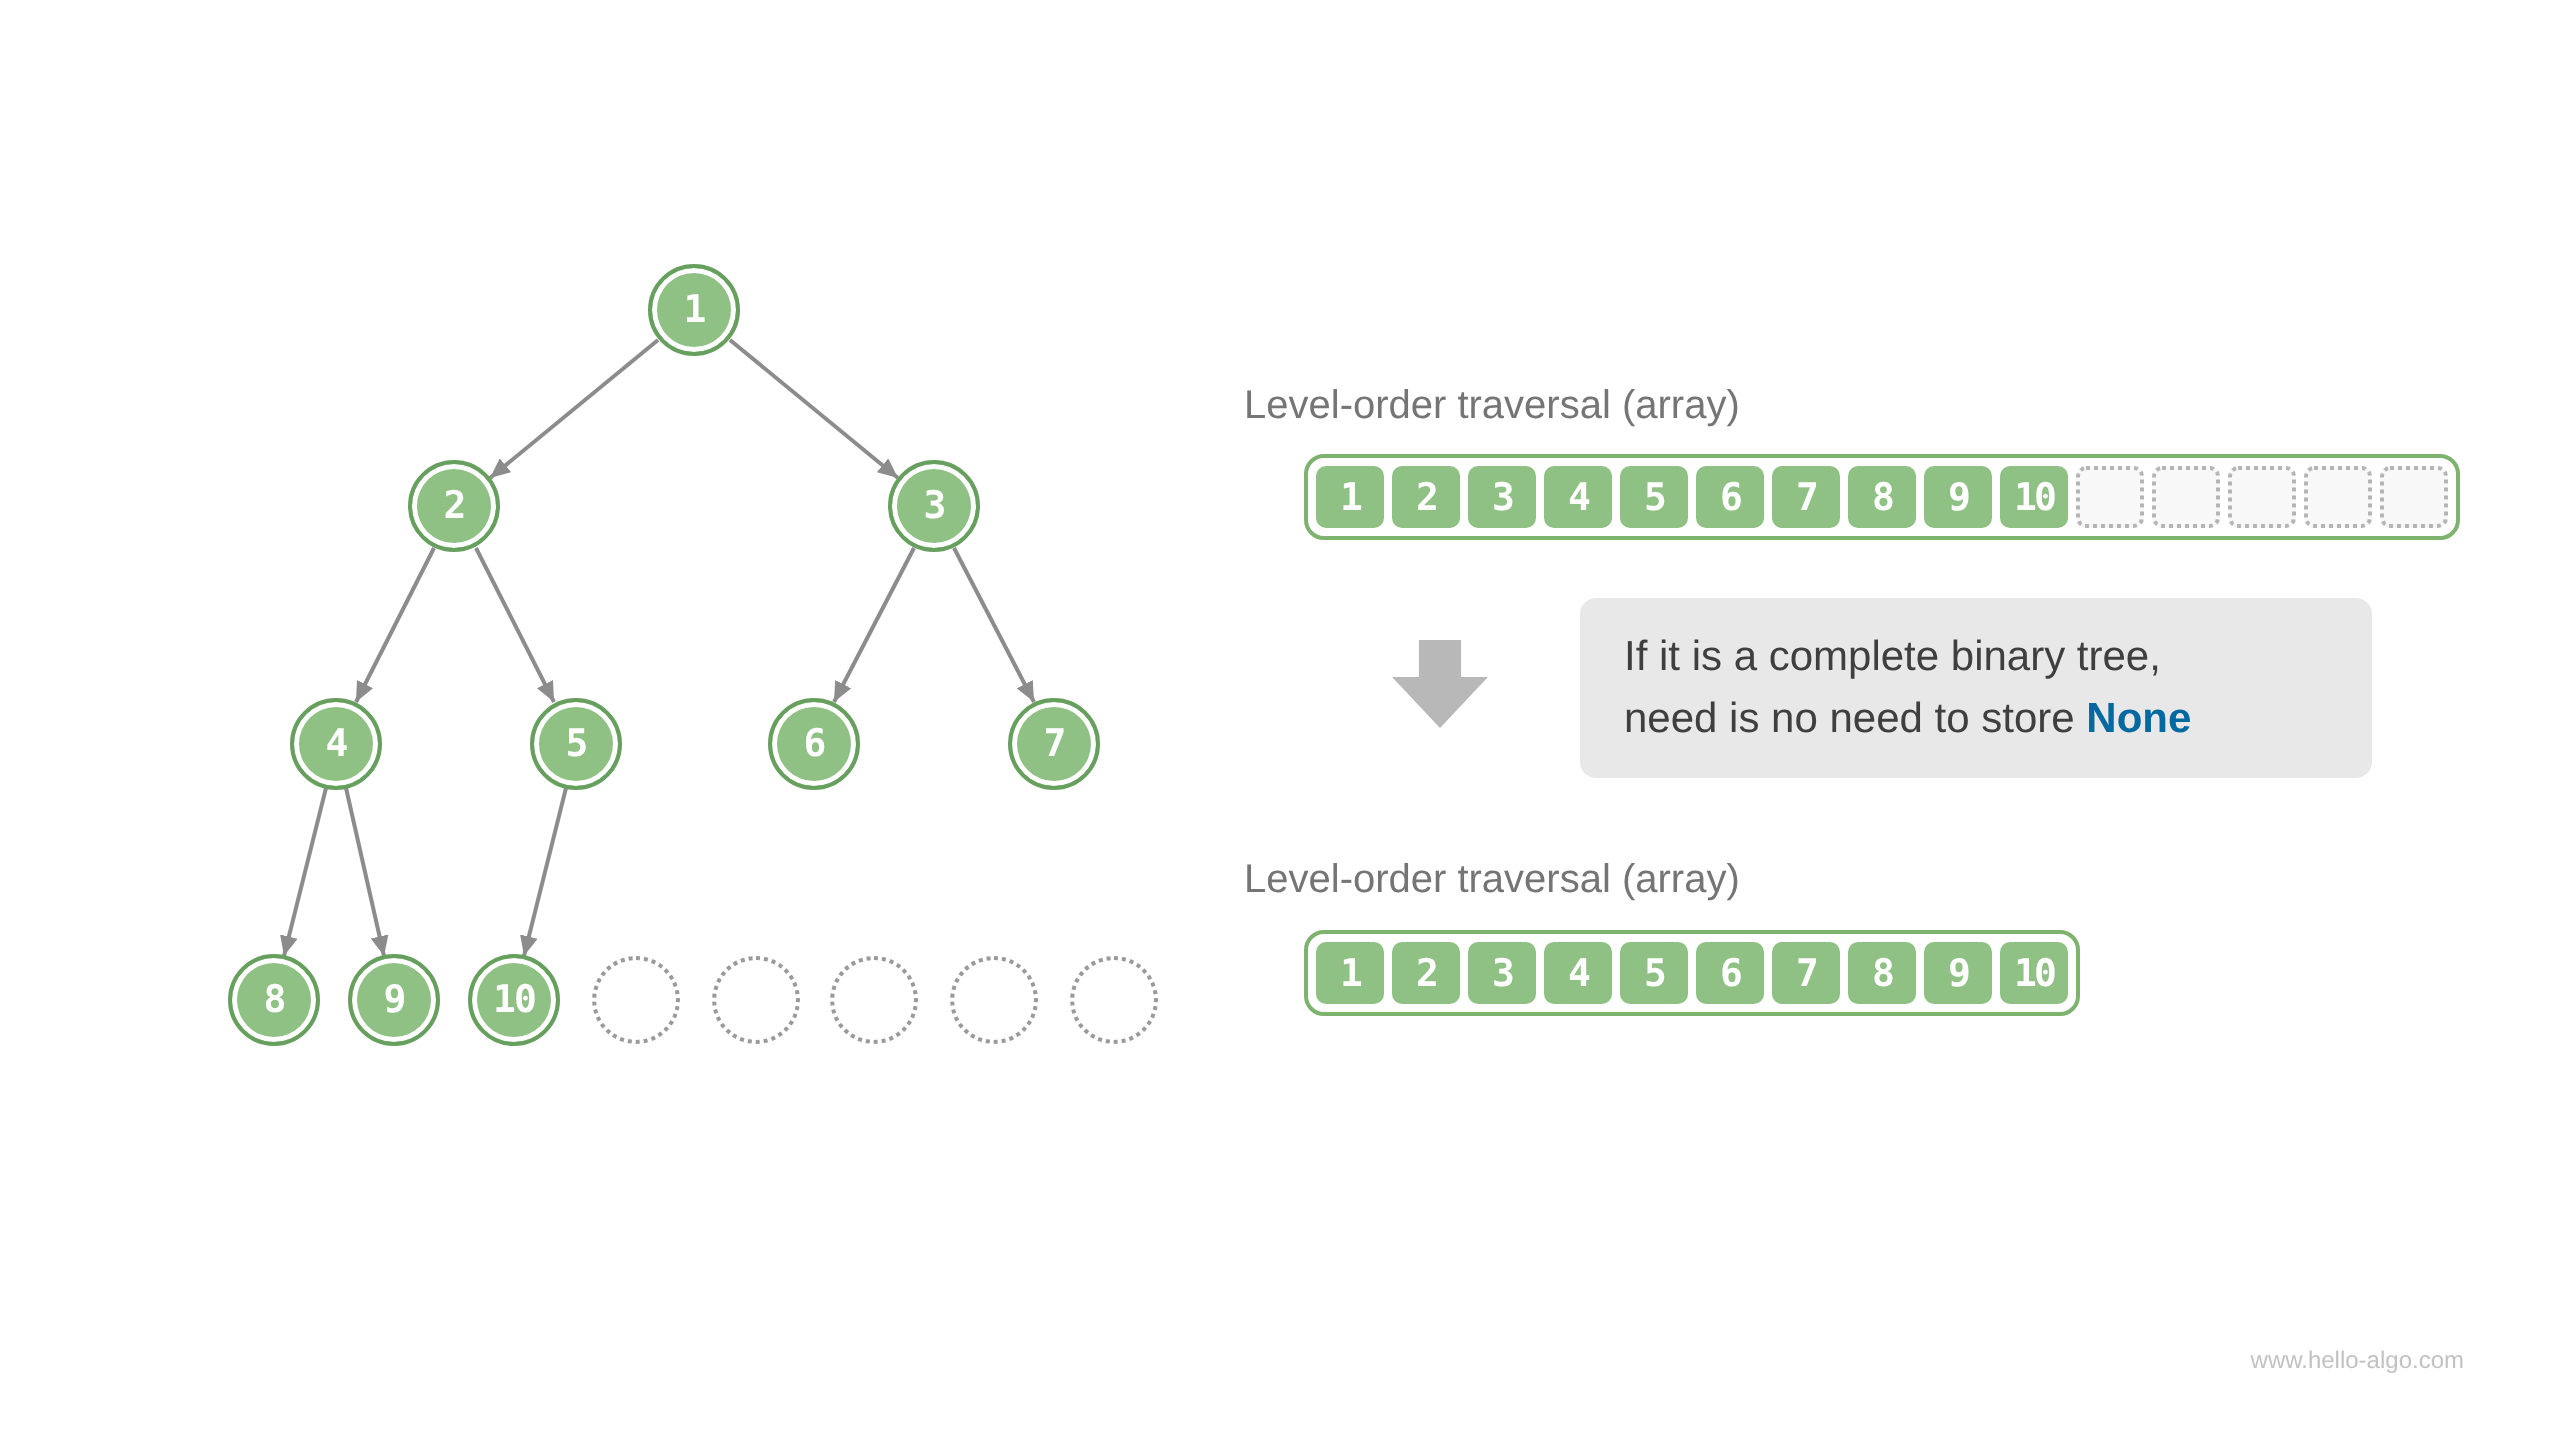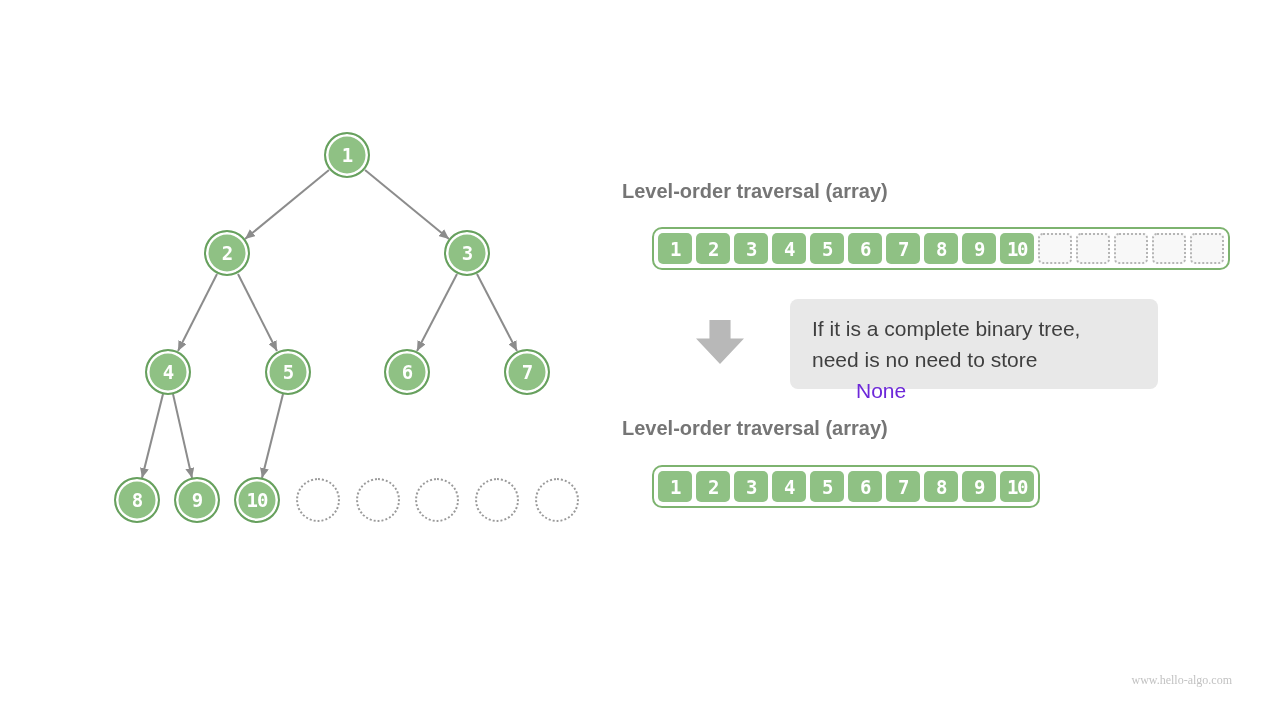--- a/index.html
+++ b/index.html
@@ -19,21 +19,21 @@
     color:#ffffff; font-family:"DejaVu Sans Mono", monospace;
     font-size:19px; font-weight:bold; letter-spacing:-1px;
   }
   .node-empty {
     position:absolute; width:44px; height:44px; box-sizing:border-box;
     border-radius:50%; background:#ffffff; border:2px dotted #9a9a9a;
   }
 
   
   .array-title {
-    position:absolute; font-size:20px; font-weight:bold; color:#757575;
+    position:absolute; font-size:20px; font-weight:normal; color:#757575;margin-top:12px;
   }
 
   
   .array-box {
     position:absolute; display:flex; gap:4px; padding:4px;
     background:#ffffff; border:2px solid #7db36f; border-radius:10px;
   }
   .cell {
     width:34px; height:31px; border-radius:5px; background:#8fc184;
     display:flex; align-items:center; justify-content:center;
@@ -44,30 +44,30 @@
     background:#f8f8f8; border:2px dotted #b5b5b5; box-sizing:border-box;
   }
 
   
   .down-arrow {
     position:absolute; left:696px; top:320px; width:48px; height:44px;
     background:#b8b8b8;
     clip-path: polygon(28% 0, 72% 0, 72% 42%, 100% 42%, 50% 100%, 0 42%, 28% 42%);
   }
   .note-box {
-    position:absolute; left:790px; top:299px; width:368px; height:90px;
+    position:absolute; left:790px; top:299px; width:396px; height:90px;
     box-sizing:border-box; background:#e8e8e8; border-radius:8px;
     padding:14px 22px; font-size:21px; color:#3f3f3f; line-height:31px;
   }
-  .none { color:#6d28d9; font-weight:normal;margin-left:44px; }
+  .none { color:#0369a1; font-weight:bold; }
 
   
   .watermark {
     position:absolute; right:48px; top:673px;
-    font-family:Liberation Serif, serif; font-size:12px; color:#c2c2c2;
+    font-family:Liberation Sans, sans-serif; font-size:12px; color:#c2c2c2;
   }
 </style>
 </head>
 <body>
 
 <div class="stage">
 
   <svg class="tree-edges" viewBox="0 0 640 560">
     <defs>
       <marker id="arrow" markerUnits="userSpaceOnUse" markerWidth="11" markerHeight="9" refX="10" refY="4.5" orient="auto">

